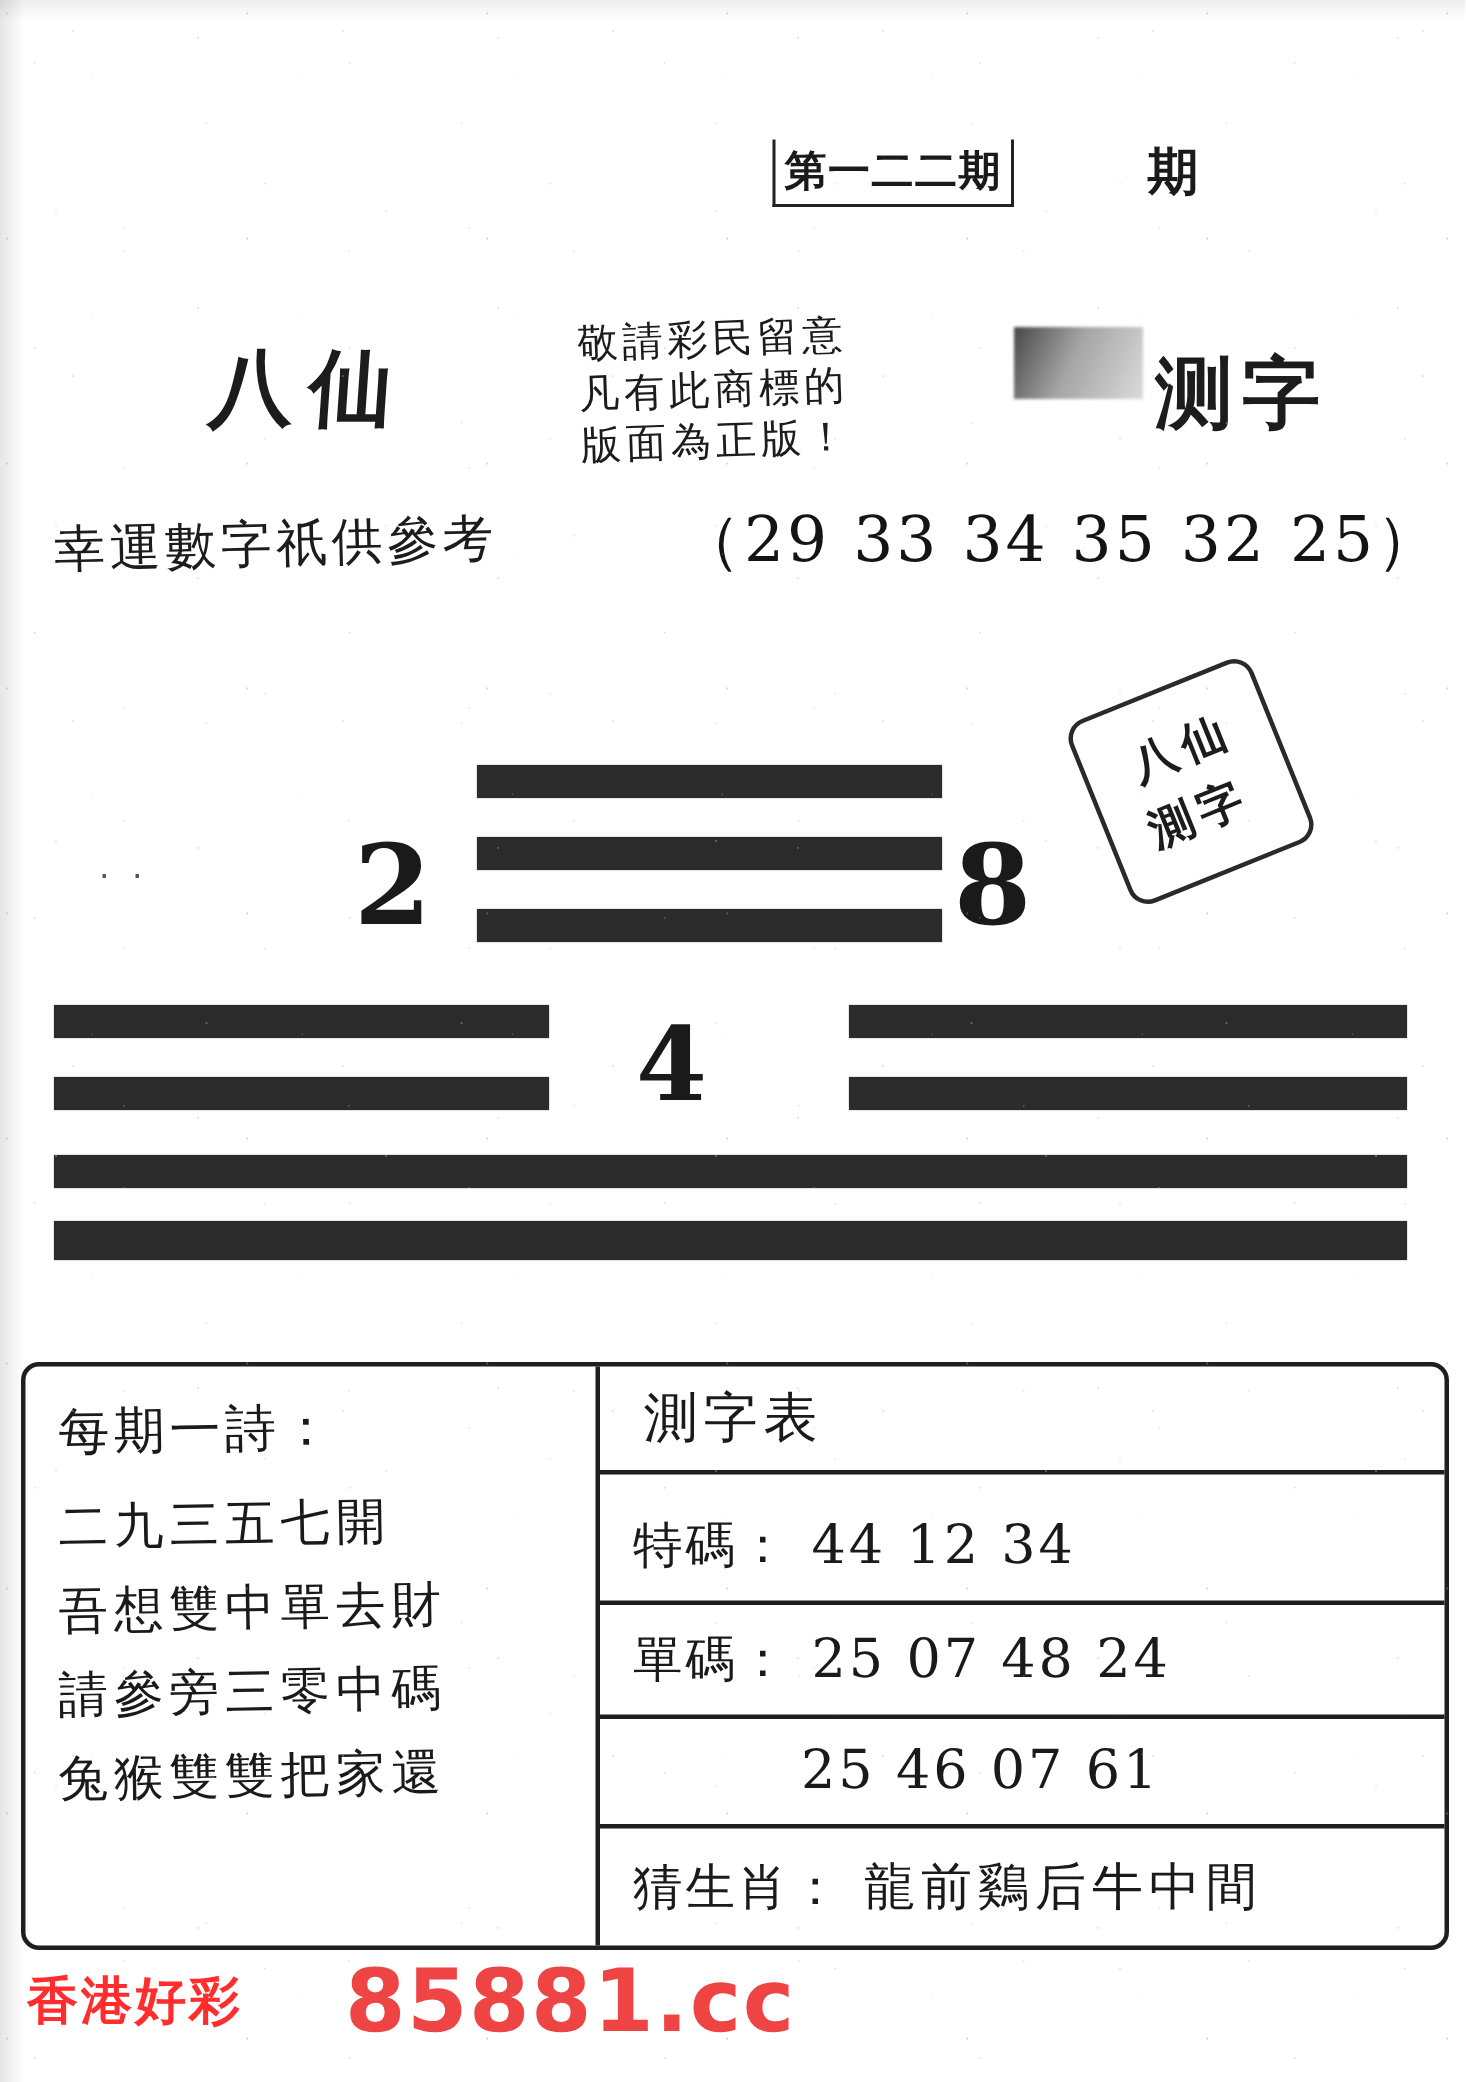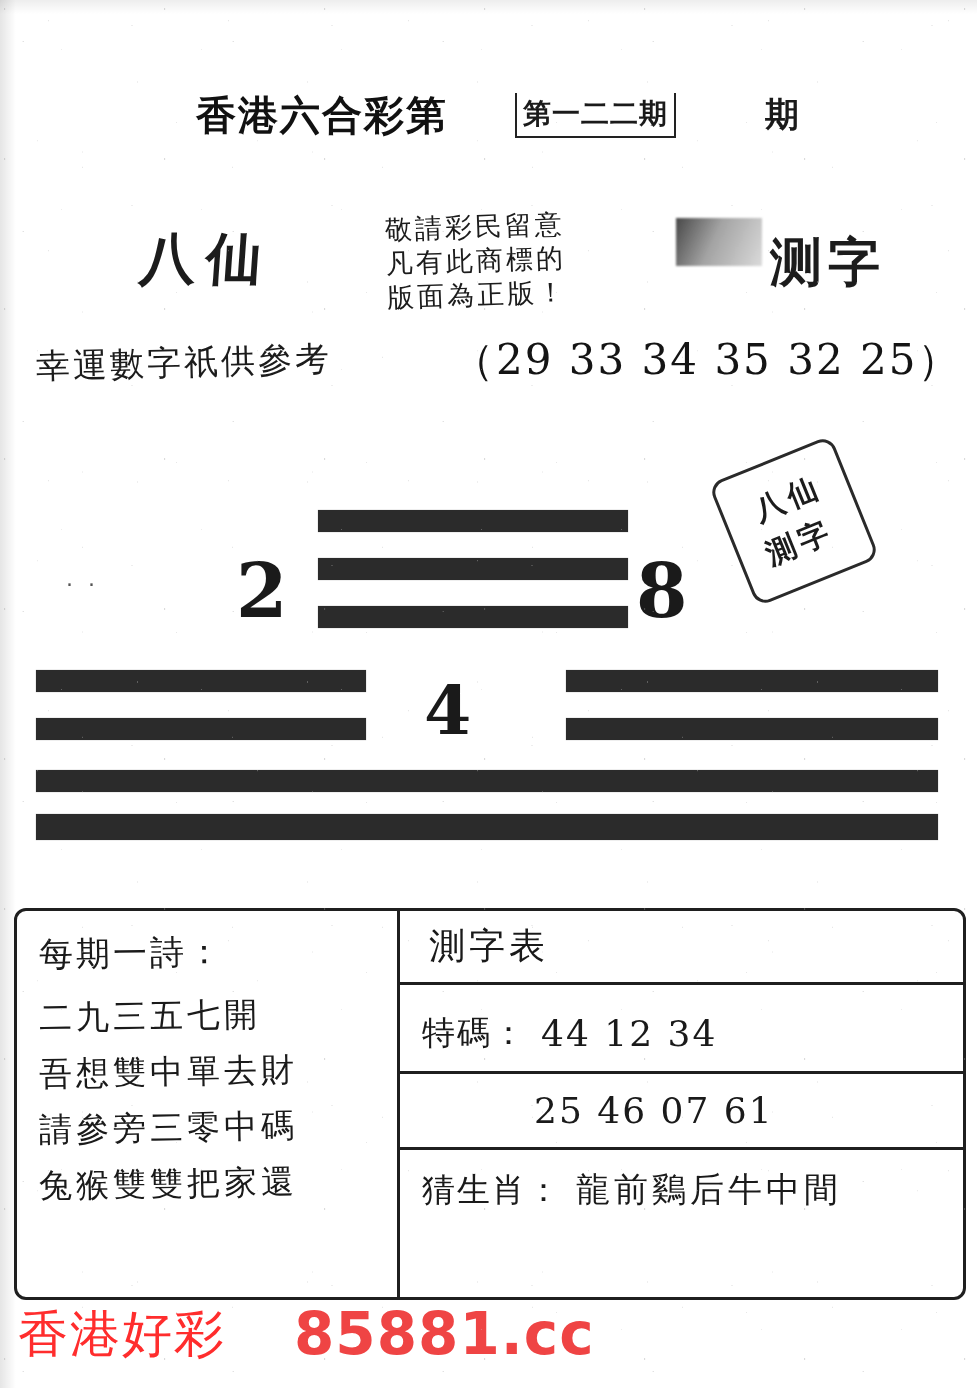--- a/index.html
+++ b/index.html
@@ -285,41 +285,40 @@
   
   .footer {
     position: absolute;
     left: 18px; top: 1300px;
     display: flex;
     align-items: center;
     gap: 36px;
   }
   .footer-brand {
     font-family: "DejaVu Sans", sans-serif;
-    font-weight: normal;
-    font-size: 50px;
+    font-weight: bold;
+    font-size: 34px;
     letter-spacing: 2px;
     color: #ff2d2d;
   }
   .footer-site {
     font-family: "DejaVu Sans", sans-serif;
     font-weight: bold;
     font-size: 58px;
     letter-spacing: 1px;
     color: #ff3a2a;
   }
 </style>
 </head>
 <body>
 
 <div class="edge-shadow-top"></div>
 <div class="edge-shadow-left"></div>
 
 <div class="header-row">
-  <div class="issue-title">香港六合彩第</div>
   <div class="issue-box">第一二二期</div>
   <div class="issue-suffix">期</div>
 </div>
 
 <div class="brand-name">八仙</div>
 <div class="notice">敬請彩民留意
 凡有此商標的
 版面為正版！</div>
 <div class="smudge-block"></div>
 <div class="brand-right">测字</div>
@@ -369,20 +368,24 @@
   <div class="table-panel">
     <div class="t-row title-row">
       <span class="t-title">測字表</span>
     </div>
 
     <div class="t-row r1">
       <span class="t-label">特碼：</span>
       <span class="t-values">44  12    34</span>
     </div>
 
+    <div class="t-row r2">
+      <span class="t-label">單碼：</span>
+      <span class="t-values">25   07     48  24</span>
+    </div>
 
     <div class="t-row r3">
       <span class="t-values indent">25    46   07 61</span>
     </div>
 
     <div class="t-row r4">
       <span class="t-label">猜生肖：</span>
       <span class="t-zodiac">龍前鷄后牛中間</span>
     </div>
   </div>

